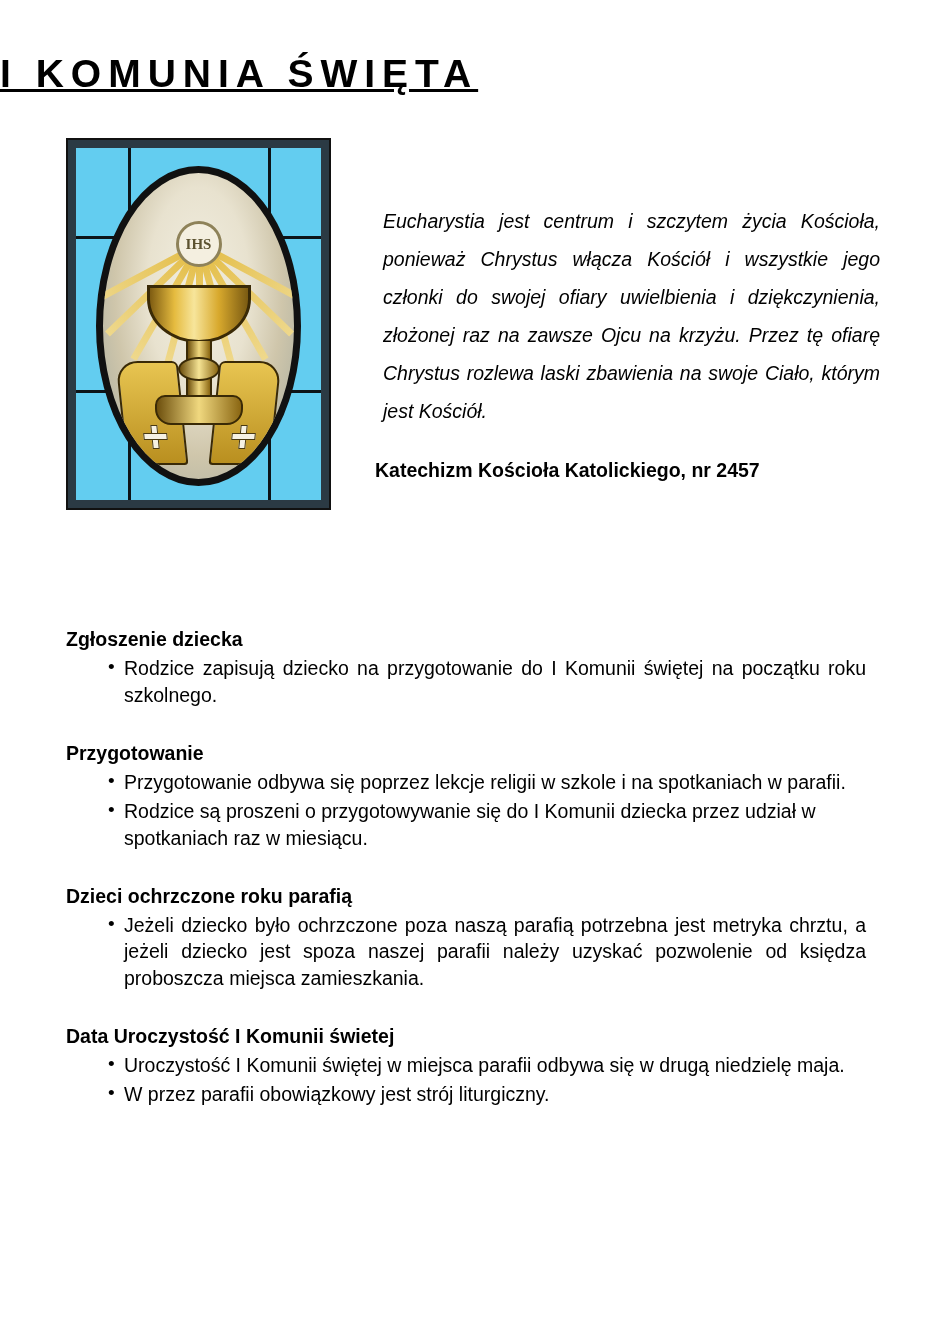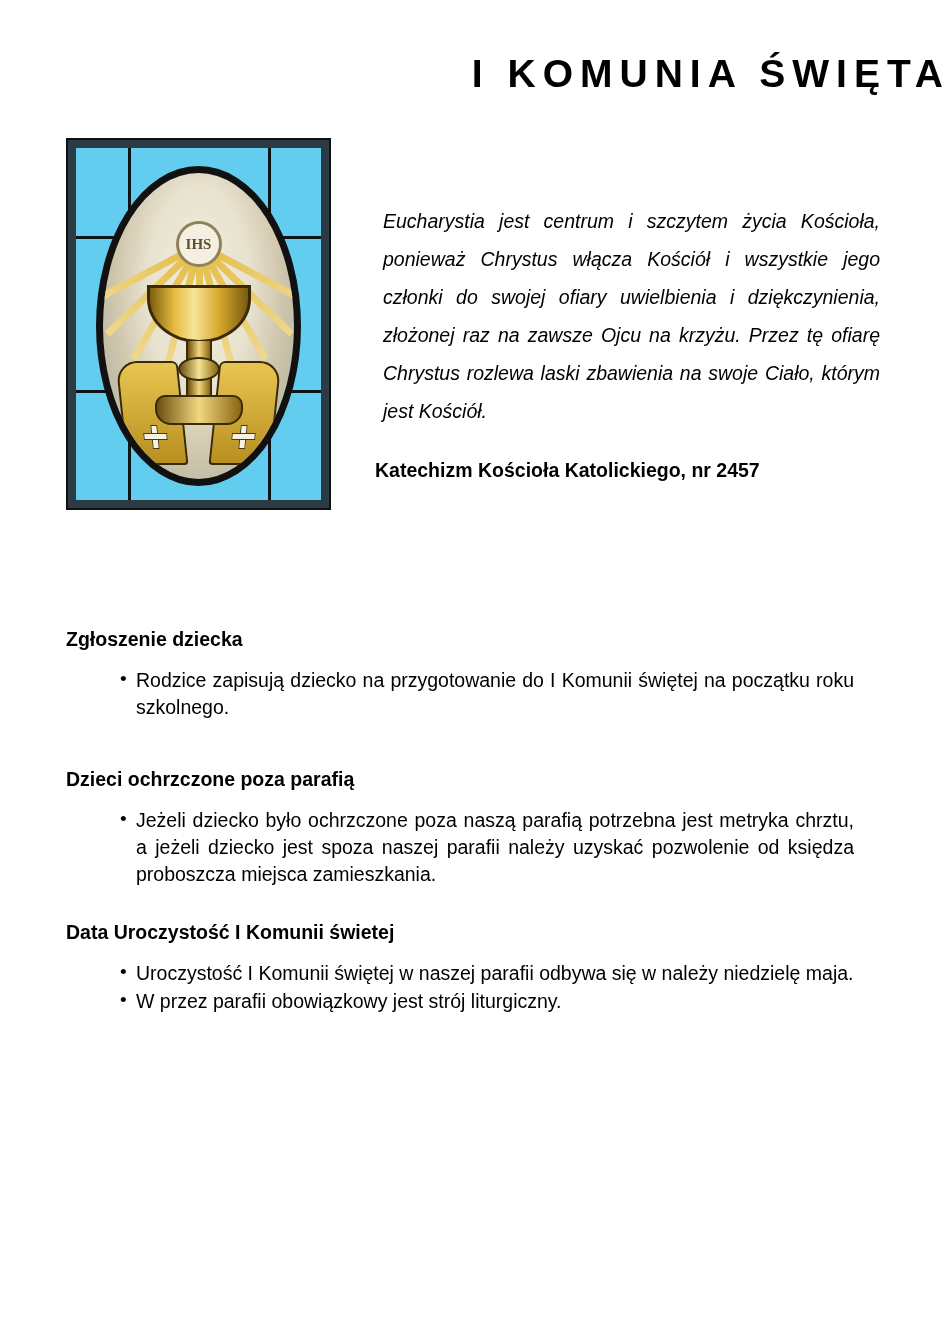--- a/index.html
+++ b/index.html
@@ -16,26 +16,27 @@
     overflow: hidden;
   }
   .page {
     width: 950px;
     height: 1344px;
     box-sizing: border-box;
     padding: 0;
     position: relative;
   }
   .title {
-    text-align: right;
+    text-align: left;
     font-size: 39px;
     font-weight: bold;
     letter-spacing: 7px;
     margin: 52px 0 0 0;
     font-family: "Liberation Sans", sans-serif;
+    text-decoration: underline;
   }
 
   
   .top-section {
     display: flex;
     flex-direction: row;
     align-items: flex-start;
     margin-top: 42px;
     padding: 0 62px 0 66px;
   }
@@ -76,21 +77,21 @@
     padding: 0 80px 0 66px;
     margin-top: 118px;
   }
   .section { margin-bottom: 19px; }
   .section-heading {
     font-weight: bold;
     font-size: 19.5px;
     margin: 0 0 4px 0;
   }
   ul.bullets {
-    margin: 16px;
+    margin: 4px;
     padding-left: 38px;
     list-style: none;
   }
   ul.bullets li {
     position: relative;
     font-size: 19.5px;
     line-height: 1.38;
     margin-bottom: 2px;
     padding-left: 16px;
   }
@@ -279,34 +280,41 @@
 
     <div class="section">
       <div class="section-heading">Zgłoszenie dziecka</div>
       <ul class="bullets">
         <li class="justify">Rodzice zapisują dziecko na przygotowanie do I Komunii świętej na początku roku szkolnego.</li>
       </ul>
     </div>
 
     <div class="gap-1"></div>
 
+    <div class="section">
+      <div class="section-heading">Przygotowanie</div>
+      <ul class="bullets">
+        <li class="wide-bullet">Przygotowanie odbywa się poprzez lekcje religii w szkole i na spotkaniach w parafii.</li>
+        <li class="wide-bullet">Rodzice są proszeni o przygotowywanie się do I Komunii dziecka przez udział w spotkaniach raz w miesiącu.</li>
+      </ul>
+    </div>
 
     <div class="gap-1"></div>
 
     <div class="section">
-      <div class="section-heading">Dzieci ochrzczone poza parafią</div>
+      <div class="section-heading">Dzieci ochrzczone roku parafią</div>
       <ul class="bullets">
         <li class="justify">Jeżeli dziecko było ochrzczone poza naszą parafią potrzebna jest metryka chrztu, a jeżeli dziecko jest spoza naszej parafii należy uzyskać pozwolenie od księdza proboszcza miejsca zamieszkania.</li>
       </ul>
     </div>
 
     <div class="gap-1"></div>
 
     <div class="section">
       <div class="section-heading">Data Uroczystość I Komunii świetej</div>
       <ul class="bullets">
-        <li class="justify">Uroczystość I Komunii świętej w naszej parafii odbywa się w należy  niedzielę maja.</li>
+        <li class="justify">Uroczystość I Komunii świętej w miejsca parafii odbywa się w drugą  niedzielę maja.</li>
         <li> W przez parafii obowiązkowy jest strój liturgiczny.</li>
       </ul>
     </div>
 
   </div>
 </div>
 
 </body></html>

